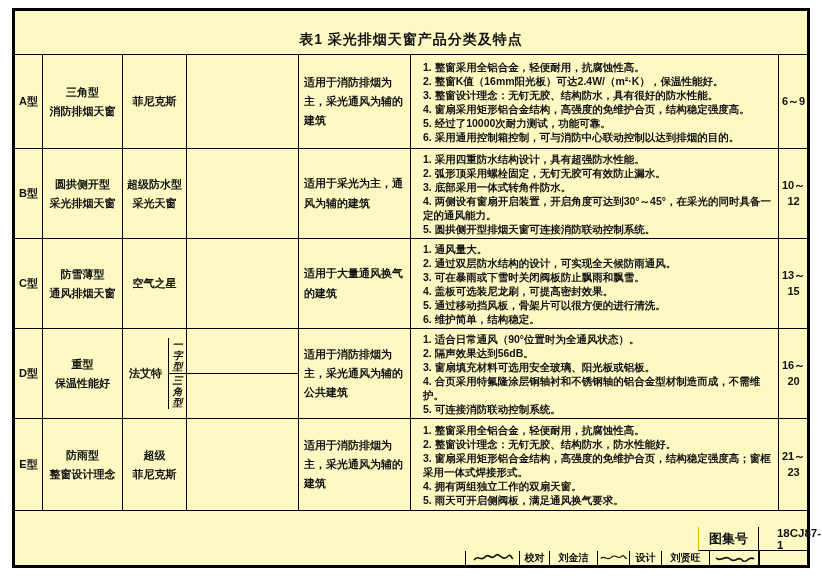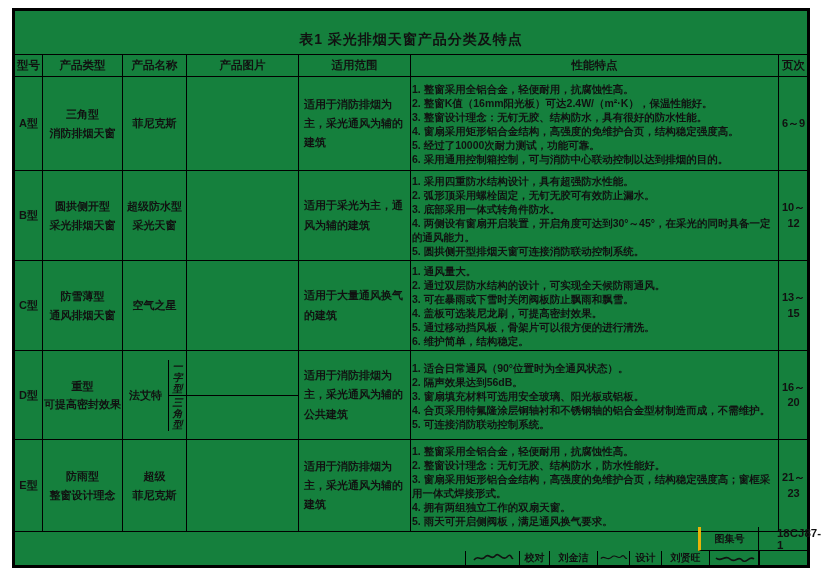--- a/index.html
+++ b/index.html
@@ -1,32 +1,32 @@
 <!DOCTYPE html>
 <html><head>
 <meta charset="utf-8">
 <style>
   * { margin:0; padding:0; box-sizing:border-box; }
   html,body { width:822px; height:580px; background:#ffffff; overflow:hidden;
               font-family:"Liberation Sans","DejaVu Sans",sans-serif; color:#111; }
   .frame { position:absolute; left:12px; top:8px; width:798px; height:560px;
-           border:3px solid #000; background:#15803d; }
+           border:3px solid #000; background:#fef9c3; }
   .doc-title { position:absolute; left:0; top:20px; width:100%; text-align:center;
                font-size:14px; font-weight:700; letter-spacing:1px; }
   table.main { position:absolute; left:-1px; top:43px; width:794px;
                border-collapse:collapse; table-layout:fixed; }
   table.main td, table.main th { border:1px solid #000; vertical-align:middle;
                font-weight:700; overflow:hidden; }
   th.h { height:22px; font-size:11.5px; text-align:center; }
   .pre { white-space:pre-line; }
   td.model { text-align:center; font-size:11px;margin-left:32px; }
   td.type  { text-align:center; font-size:11px; line-height:1.65; }
   td.name  { text-align:center; font-size:11px; line-height:1.65; padding:0; }
   td.scope { font-size:11px; line-height:1.75; padding:4px 5px; text-align:left; }
-  td.features { font-size:10.5px; line-height:14px; padding:3px 4px 2px 1px;
+  td.features { font-size:10.5px; line-height:14px; padding:3px 4px 2px 12px;
                 text-align:left; vertical-align:top; }
   td.pages { text-align:center; font-size:11px; line-height:1.4; }
   td.photo-cell { padding:3px; }
   .photo { position:relative; width:100%; height:100%; overflow:hidden; }
   
   .photo-a { background:linear-gradient(180deg,#a9c1d8 0%,#c6d5e3 17%,#5f6a70 19%,#78818516 22%,#79828622 22%,#7b8487 24%,#c8c3b5 27%,#d0cbbd 62%,#c3beb1 100%); }
   
   .photo-b { background:linear-gradient(180deg,#b4bbc1 0 26%,#bdc0c1 26% 100%); }
   
   .photo-c { background:repeating-linear-gradient(88deg,#ededeb 0 4px,#dbdbd7 4px 6px); }
@@ -46,22 +46,22 @@
   .dphotos { display:flex; flex-direction:column; width:100%; height:100%; }
   .dphoto-row { flex:1; position:relative; overflow:hidden; }
   .dphoto-row.first { border-bottom:1px solid #000; }
   
   .footer { position:absolute; left:0; top:516px; width:792px; height:38px; }
   .tb-main { position:absolute; left:408px; top:0; width:275px; height:24px;
              border-left:1px solid #000; border-bottom:1px solid #000;
              display:flex; align-items:center; justify-content:center;
              font-size:19px; font-weight:700; letter-spacing:14px; text-indent:14px; }
   .tb-atlas-label { position:absolute; left:683px; top:0; width:60px; height:24px;
-             border-left:3px solid #eab308; border-bottom:1px solid #000;
-             display:flex; align-items:center; justify-content:center; font-size:10px; font-weight:700; }
+             border-left:1px solid #eab308; border-bottom:1px solid #000;
+             display:flex; align-items:center; justify-content:center; font-size:13px; font-weight:700; }
   .tb-atlas-no { position:absolute; left:743px; top:0; width:49px; height:24px;
              border-left:1px solid #000; border-bottom:1px solid #000;
              display:flex; align-items:center; justify-content:center; font-size:11.5px; font-weight:700;padding-left:32px; }
   .sig-row { position:absolute; left:450px; top:24px; height:14px; display:flex; border-left:1px solid #000; }
   .sig-cell { height:14px; border-right:1px solid #000; display:flex; align-items:center;
               justify-content:center; font-size:10px; font-weight:700; overflow:hidden; }
   .blank-cell-1 { position:absolute; left:696px; top:24px; width:48px; height:14px; border-right:1px solid #000; }
   .blank-cell-2 { position:absolute; left:744px; top:24px; width:48px; height:14px; }
   .sig-svg { width:44px; height:12px; }
 </style>
@@ -76,29 +76,20 @@
     <colgroup>
       <col style="width:28px">
         <col style="width:80px">
         <col style="width:64px">
       <col style="width:112px">
         <col style="width:112px">
         <col style="width:368px">
         <col style="width:30px">
     </colgroup>
     <tbody>
-        <tr>
-      <th class="h">型号</th>
-      <th class="h">产品类型</th>
-      <th class="h">产品名称</th>
-      <th class="h">产品图片</th>
-      <th class="h">适用范围</th>
-      <th class="h">性能特点</th>
-      <th class="h">页次</th>
-    </tr>
 
     <tr style="height:94px">
       <td class="model">A型</td>
       <td class="type pre">三角型
 消防排烟天窗</td>
       <td class="name pre">菲尼克斯</td>
       <td class="photo-cell">
         <div class="photo photo-a">
           
           
@@ -157,21 +148,21 @@
 4. 盖板可选装尼龙刷，可提高密封效果。
 5. 通过移动挡风板，骨架片可以很方便的进行清洗。
 6. 维护简单，结构稳定。</td>
       <td class="pages pre">13～
 15</td>
     </tr>
 
     <tr style="height:89px">
       <td class="model">D型</td>
       <td class="type pre">重型
-可提高密封效果</td>
+保温性能好</td>
       <td class="name">
         <div class="dname-wrap">
           <div class="dname-text">法艾特</div>
           <div class="dstrip">
             <div class="dstrip-label first">一字型</div>
             <div class="dstrip-label">三角型</div>
           </div>
         </div>
       </td>
       <td class="photo-cell" style="padding:0">

